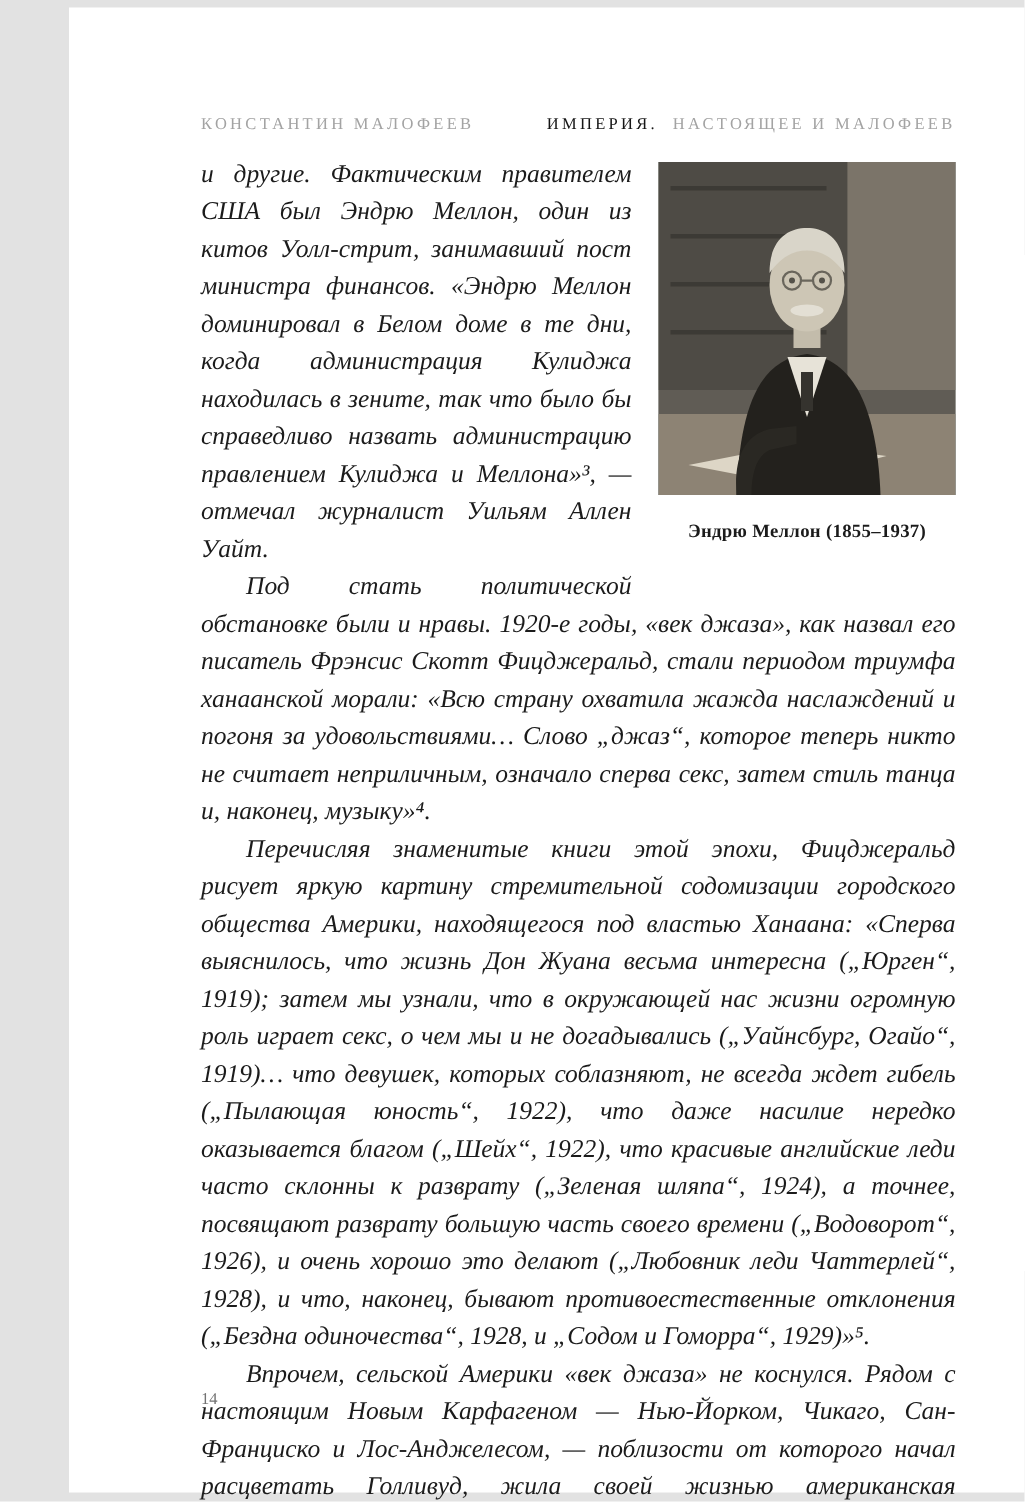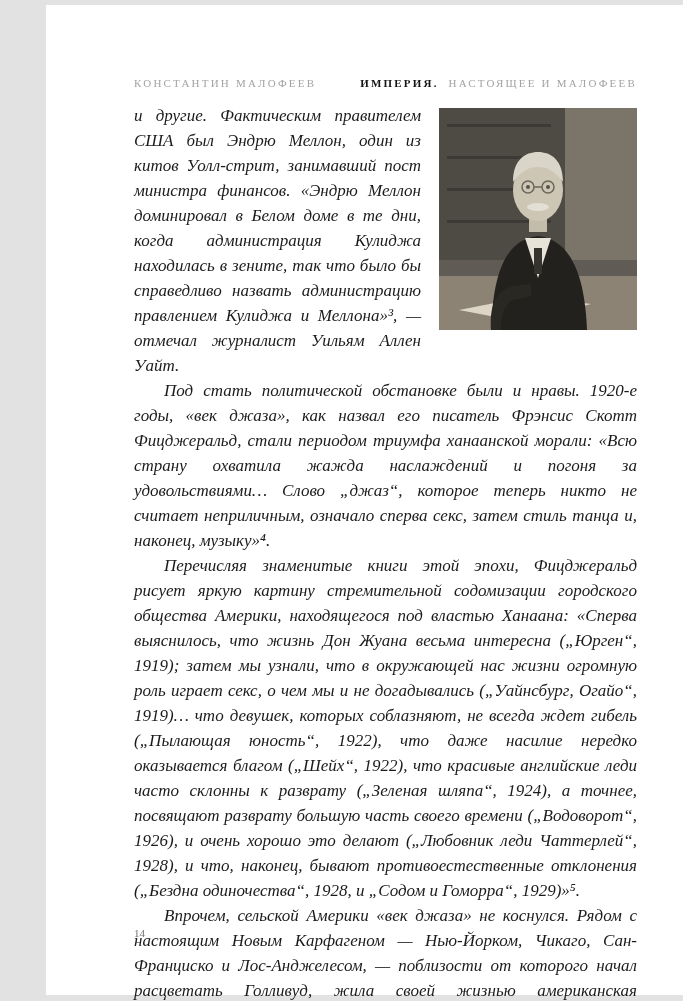--- a/index.html
+++ b/index.html
@@ -23,21 +23,21 @@
     justify-content: space-between;
     align-items: baseline;
     font-size: 11px;
     letter-spacing: 2.2px;
     color: #a3a3a3;
     margin-bottom: 14px;
     white-space: nowrap;
   }
   .running-header .title-bold {
     color: #151515;
-    font-weight: 700;
+    font-weight: 400;
     text-align: center;
   }
   .running-header .title-rest { color: #a3a3a3; }
   .content {
     color: #1b1b1b;
     font-size: 17px;
     line-height: 25px;
     text-align: justify;
   }
   .content p { text-align: justify; hyphens: auto; font-style: italic; }
@@ -99,20 +99,21 @@
         <ellipse cx="99" cy="82" rx="25" ry="31" fill="#cdc6b5"></ellipse>
         <path d="M74 74 C74 52 86 44 99 44 C112 44 124 52 124 74 C116 63 108 59 99 59 C90 59 82 63 74 74 Z" fill="#d9d5c9"></path>
         <ellipse cx="99" cy="99" rx="11" ry="4" fill="#e3dfd4"></ellipse>
         <circle cx="89" cy="79" r="2" fill="#55524a"></circle>
         <circle cx="109" cy="79" r="2" fill="#55524a"></circle>
         <circle cx="89" cy="79" r="6" fill="none" stroke="#6a665c" stroke-width="1.5"></circle>
         <circle cx="109" cy="79" r="6" fill="none" stroke="#6a665c" stroke-width="1.5"></circle>
         <line x1="95" y1="79" x2="103" y2="79" stroke="#6a665c" stroke-width="1.5"></line>
         <path d="M52 222 C50 196 58 182 74 178 L92 176 L92 188 L74 192 C66 196 62 206 62 222 Z" fill="#2a2823"></path>
       </svg>
+      <figcaption>Эндрю Меллон (1855–1937)</figcaption>
     </figure>
 
     <p class="no-indent">и другие. Фактическим правителем США был Эндрю Меллон, один из китов Уолл-стрит, занимавший пост министра финансов. «Эндрю Меллон доминировал в Белом доме в те дни, когда администрация Кулиджа находилась в зените, так что было бы справедливо назвать администрацию правлением Кулиджа и Меллона»³, — отмечал журналист Уильям Аллен Уайт.</p>
     <p class="indent">Под стать политической обстановке были и нравы. 1920-е годы, «век джаза», как назвал его писатель Фрэнсис Скотт Фицджеральд, стали периодом триумфа ханаанской морали: «Всю страну охватила жажда наслаждений и погоня за удовольствиями… Слово „джаз“, которое теперь никто не считает неприличным, означало сперва секс, затем стиль танца и, наконец, музыку»⁴.</p>
     <p class="indent">Перечисляя знаменитые книги этой эпохи, Фицджеральд рисует яркую картину стремительной содомизации городского общества Америки, находящегося под властью Ханаана: «Сперва выяснилось, что жизнь Дон Жуана весьма интересна („Юрген“, 1919); затем мы узнали, что в окружающей нас жизни огромную роль играет секс, о чем мы и не догадывались („Уайнсбург, Огайо“, 1919)… что девушек, которых соблазняют, не всегда ждет гибель („Пылающая юность“, 1922), что даже насилие нередко оказывается благом („Шейх“, 1922), что красивые английские леди часто склонны к разврату („Зеленая шляпа“, 1924), а точнее, посвящают разврату большую часть своего времени („Водоворот“, 1926), и очень хорошо это делают („Любовник леди Чаттерлей“, 1928), и что, наконец, бывают противоестественные отклонения („Бездна одиночества“, 1928, и „Содом и Гоморра“, 1929)»⁵.</p>
     <p class="indent">Впрочем, сельской Америки «век джаза» не коснулся. Рядом с настоящим Новым Карфагеном — Нью-Йорком, Чикаго, Сан-Франциско и Лос-Анджелесом, — поблизости от которого начал расцветать Голливуд, жила своей жизнью американская фермерская глубинка, каждое воскресенье посещавшая протестантские церкви и верившая в то, что пьяница или безработный отвержен Богом. Эта одноэтажная Америка навязала Ханаану некоторые из своих правил, в частности сухой закон, который на</p>
 
   </div>
 
   <div class="page-number">14</div>

